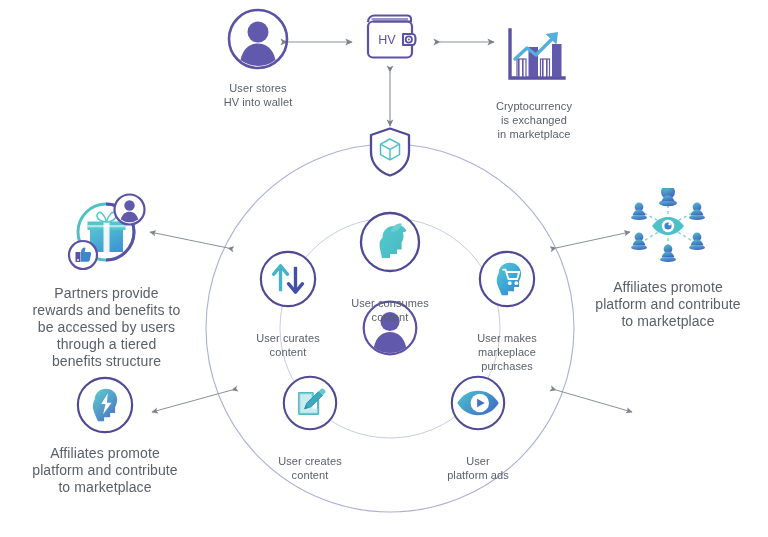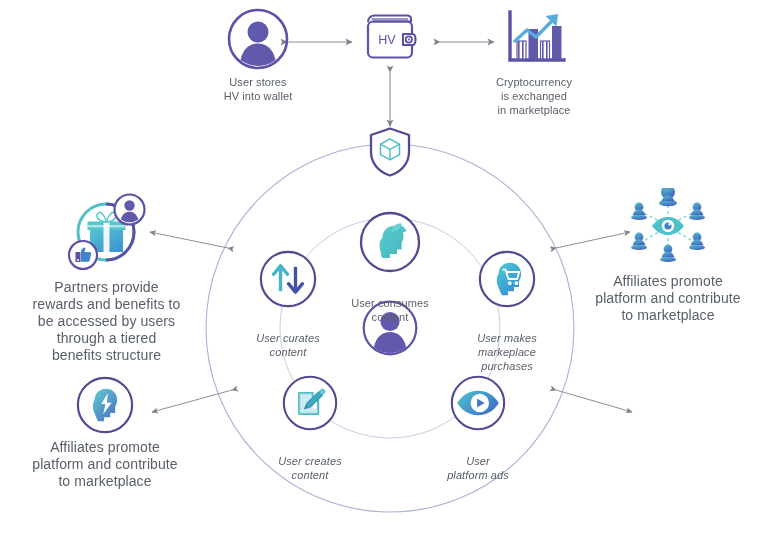--- a/index.html
+++ b/index.html
@@ -30,28 +30,28 @@
   .node .glyph{
     display:block;
     margin:0 auto;
   }
   .cap{
     display:block;
     font-size:11px;
     line-height:14px;
     color:#58606a;
     white-space:pre-line;
-    margin-top:5px;
+    margin-top:11px;
     letter-spacing:.1px;
   }
   .cap.sm{font-size:14px;line-height:17px;}
   .ring-node{position:absolute;text-align:center;}
   .ring-node .cap{margin-top:19px;}
   
-  .w90{width:90px;font-style:italic;}
+  .w90{width:90px;}
   .w110{width:110px;}
   .w150{width:150px;}
   .w160{width:160px;}
 </style>
 </head>
 <body>
 
 <div id="stage">
 
   <svg class="layer" viewBox="0 0 768 537">
@@ -128,21 +128,21 @@
       <path d="M9 12 C9 8 12 5.5 15.5 5.5 L48 5.5 C50.5 5.5 52 7 52 9 L52 11.5 L14 11.5" fill="none" stroke="#5b52a6" stroke-width="2.1" stroke-linejoin="round"></path>
       <rect x="9" y="11.5" width="44" height="36" rx="5" fill="none" stroke="#5b52a6" stroke-width="2.2"></rect>
       <path d="M12.5 9 L49 9" stroke="#5b52a6" stroke-width="1.5" opacity=".8"></path>
       <path d="M44 24 L53.5 24 C55.5 24 56.5 25.5 56.5 29.5 C56.5 33.5 55.5 35 53.5 35 L44 35 Z" fill="#ffffff" stroke="#5b52a6" stroke-width="2.1" stroke-linejoin="round"></path>
       <circle cx="49.8" cy="29.5" r="3.1" fill="none" stroke="#5b52a6" stroke-width="1.8"></circle>
       <circle cx="49.8" cy="29.5" r="1" fill="#5b52a6"></circle>
       <text x="28" y="33.5" text-anchor="middle" font-family="Liberation Sans, sans-serif" font-size="12.5" fill="#5b52a6">HV</text>
     </svg>
   </div>
 
-  <div class="node w110" style="left:478px;top:6px;width:112px;">
+  <div class="node w110" style="left:478px;top:24px;width:112px;">
     <svg class="glyph" width="72" height="64" viewBox="0 0 72 64">
       <path d="M12 6 L12 54 L66 54" fill="none" stroke="#5b52a6" stroke-width="3.4" stroke-linecap="square"></path>
       <defs>
         <pattern id="hatch" width="4" height="4" patternUnits="userSpaceOnUse" patternTransform="rotate(0)">
           <rect width="4" height="4" fill="#ffffff"></rect>
           <rect width="1.6" height="4" fill="#6159ac"></rect>
         </pattern>
       </defs>
       <rect x="19" y="35" width="9" height="18" fill="url(#hatch)" stroke="#6159ac" stroke-width="1.2"></rect>
       <rect x="30.5" y="23" width="9.5" height="30" fill="#6159ac"></rect>

